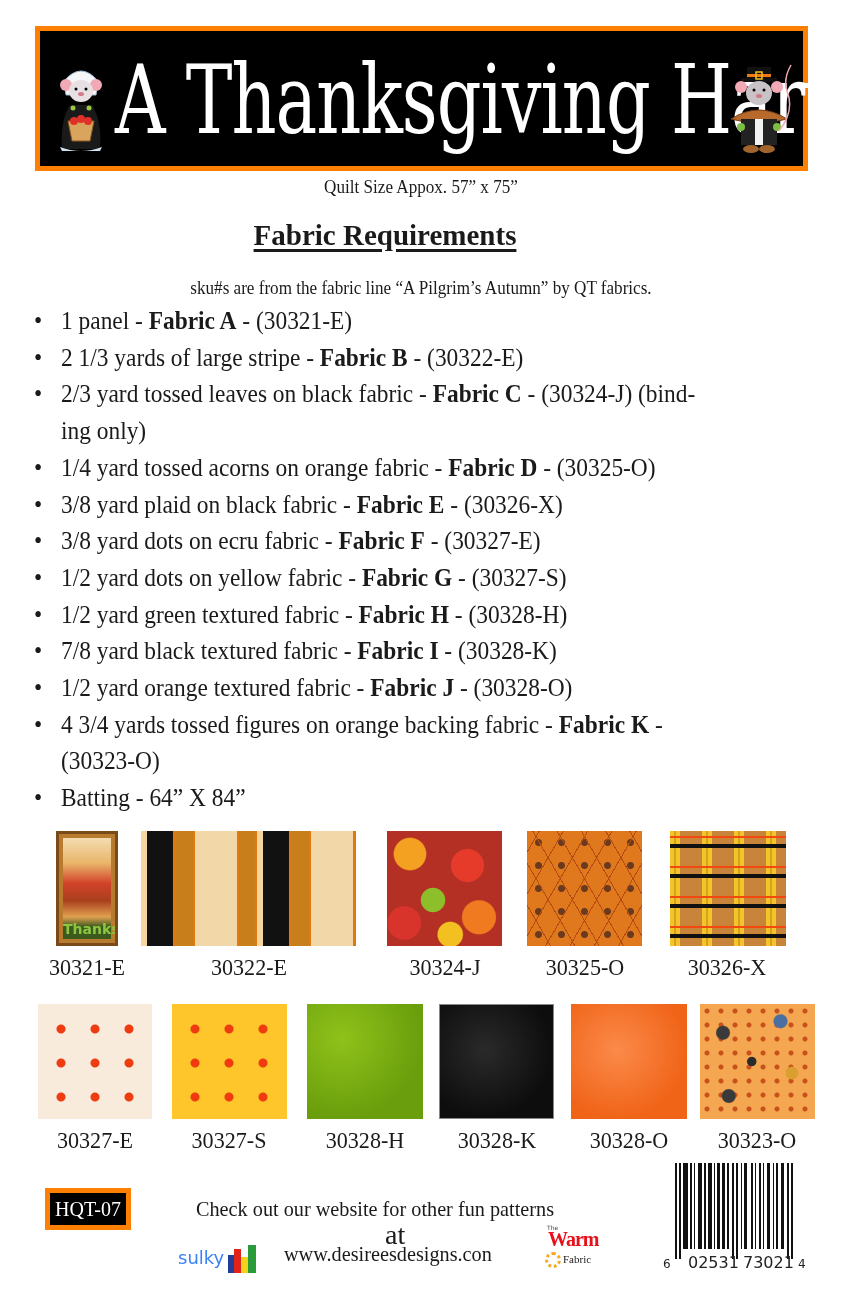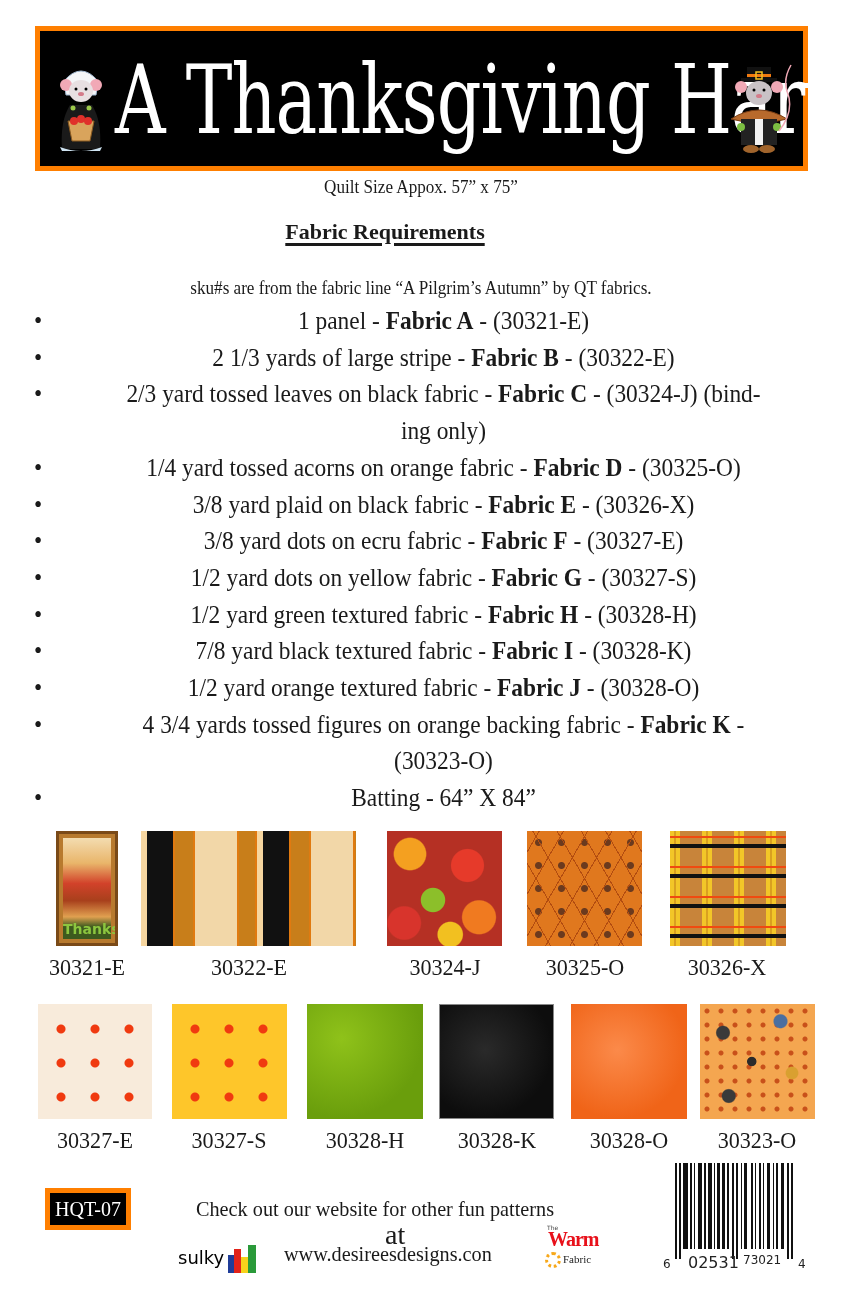--- a/index.html
+++ b/index.html
@@ -20,30 +20,30 @@
   .mouse { position: absolute; top: 30px; }
   .mouse-left { left: 16px; }
   .mouse-right { right: 8px; }
 
   .quilt-size {
     position: absolute; left: 0; width: 842px; top: 176px;
     text-align: center; font-size: 19px; transform: scaleX(0.9);
   }
   .heading {
     position: absolute; left: 0; width: 770px; top: 219px;
-    text-align: center; font-size: 22px; font-weight: bold; text-decoration: underline;
+    text-align: center; font-size: 29px; font-weight: bold; text-decoration: underline;
     text-decoration-thickness: 3px; text-underline-offset: 4px;
   }
   .sku-note {
     position: absolute; left: 0; width: 842px; top: 277px;
     text-align: center; font-size: 19px; transform: scaleX(0.9);
   }
   .req-list {
     position: absolute; left: 34px; top: 303px; width: 790px;
-    list-style: none; font-size: 26px; line-height: 36.7px; text-align: center;
+    list-style: none; font-size: 26px; line-height: 36.7px;
   }
   .req-list li { position: relative; padding-left: 30px; transform: scaleX(0.9); transform-origin: left; width: 880px; }
   .req-list li::before { content: "•"; position: absolute; left: 0; top: 0; }
   .req-list b { font-weight: bold; }
 
   .swatch { position: absolute; overflow: hidden; }
   .swatch-label {
     position: absolute; font-size: 24px; text-align: center; transform: scaleX(0.92);
     white-space: nowrap;
   }
@@ -108,21 +108,21 @@
   .hqt-badge {
     position: absolute; left: 45px; top: 1188px; width: 86px; height: 42px;
     background: #000; border: 5px solid #ff7f00;
     color: #fff; font-size: 20px; text-align: center; line-height: 32px;
   }
   .footer-line1 { position: absolute; left: 196px; top: 1196px; font-size: 22px; white-space: nowrap; transform: scaleX(0.92); transform-origin: left; }
   .footer-line2 { position: absolute; left: 385px; top: 1219px; font-size: 28px; }
   .footer-line3 { position: absolute; left: 284px; top: 1241px; font-size: 22px; white-space: nowrap; transform: scaleX(0.92); transform-origin: left; }
 
   .sulky-logo { position: absolute; left: 178px; top: 1241px; width: 82px; height: 36px; }
-  .sulky-text { position: absolute; left: 0; top: 6px; font-family: "DejaVu Sans", sans-serif; font-size: 18px; color: #000000; }
+  .sulky-text { position: absolute; left: 0; top: 6px; font-family: "DejaVu Sans", sans-serif; font-size: 18px; color: #3b82f6; }
   .warm-logo { position: absolute; left: 543px; top: 1228px; width: 75px; height: 48px; }
   .warm-text { position: absolute; left: 5px; top: 0; font-family: Liberation Serif, serif; font-weight: bold; font-size: 20px; color: #e8101a; letter-spacing: -1px; }
   .warm-the { position: absolute; left: 4px; top: -4px; font-size: 6px; color: #444; font-family: "DejaVu Sans", sans-serif; }
   .warm-company { position: absolute; left: 20px; top: 25px; font-size: 11px; color: #222; }
   .warm-sun { position: absolute; left: 2px; top: 24px; width: 16px; height: 16px; border-radius: 50%; border: 3px dotted #f7a81b; }
 
   .barcode { position: absolute; left: 663px; top: 1163px; width: 142px; height: 108px; }
   .barcode-bars { position: absolute; left: 0; top: 0; width: 142px; height: 96px; }
   .barcode-digits { position: absolute; font-family: "DejaVu Sans", sans-serif; font-size: 12px; color: #222; }
 </style>
@@ -273,15 +273,15 @@
       <rect x="104" y="0" width="3" height="86"></rect>
         <rect x="110" y="0" width="1" height="86"></rect>
       <rect x="113" y="0" width="2" height="86"></rect>
         <rect x="118" y="0" width="3" height="86"></rect>
       <rect x="124" y="0" width="2" height="96"></rect>
         <rect x="128" y="0" width="2" height="96"></rect>
     </g>
   </svg>
   <span class="barcode-digits" style="left:0px;top:94px;">6</span>
   <span class="barcode-digits" style="left:25px;top:90px;font-size:16px;">02531</span>
-  <span class="barcode-digits" style="left:80px;top:90px;font-size:12px;text-align:center;">73021</span>
+  <span class="barcode-digits" style="left:80px;top:90px;font-size:16px;text-align:center;">73021</span>
   <span class="barcode-digits" style="left:135px;top:94px;">4</span>
 </div>
 
 </body></html>

